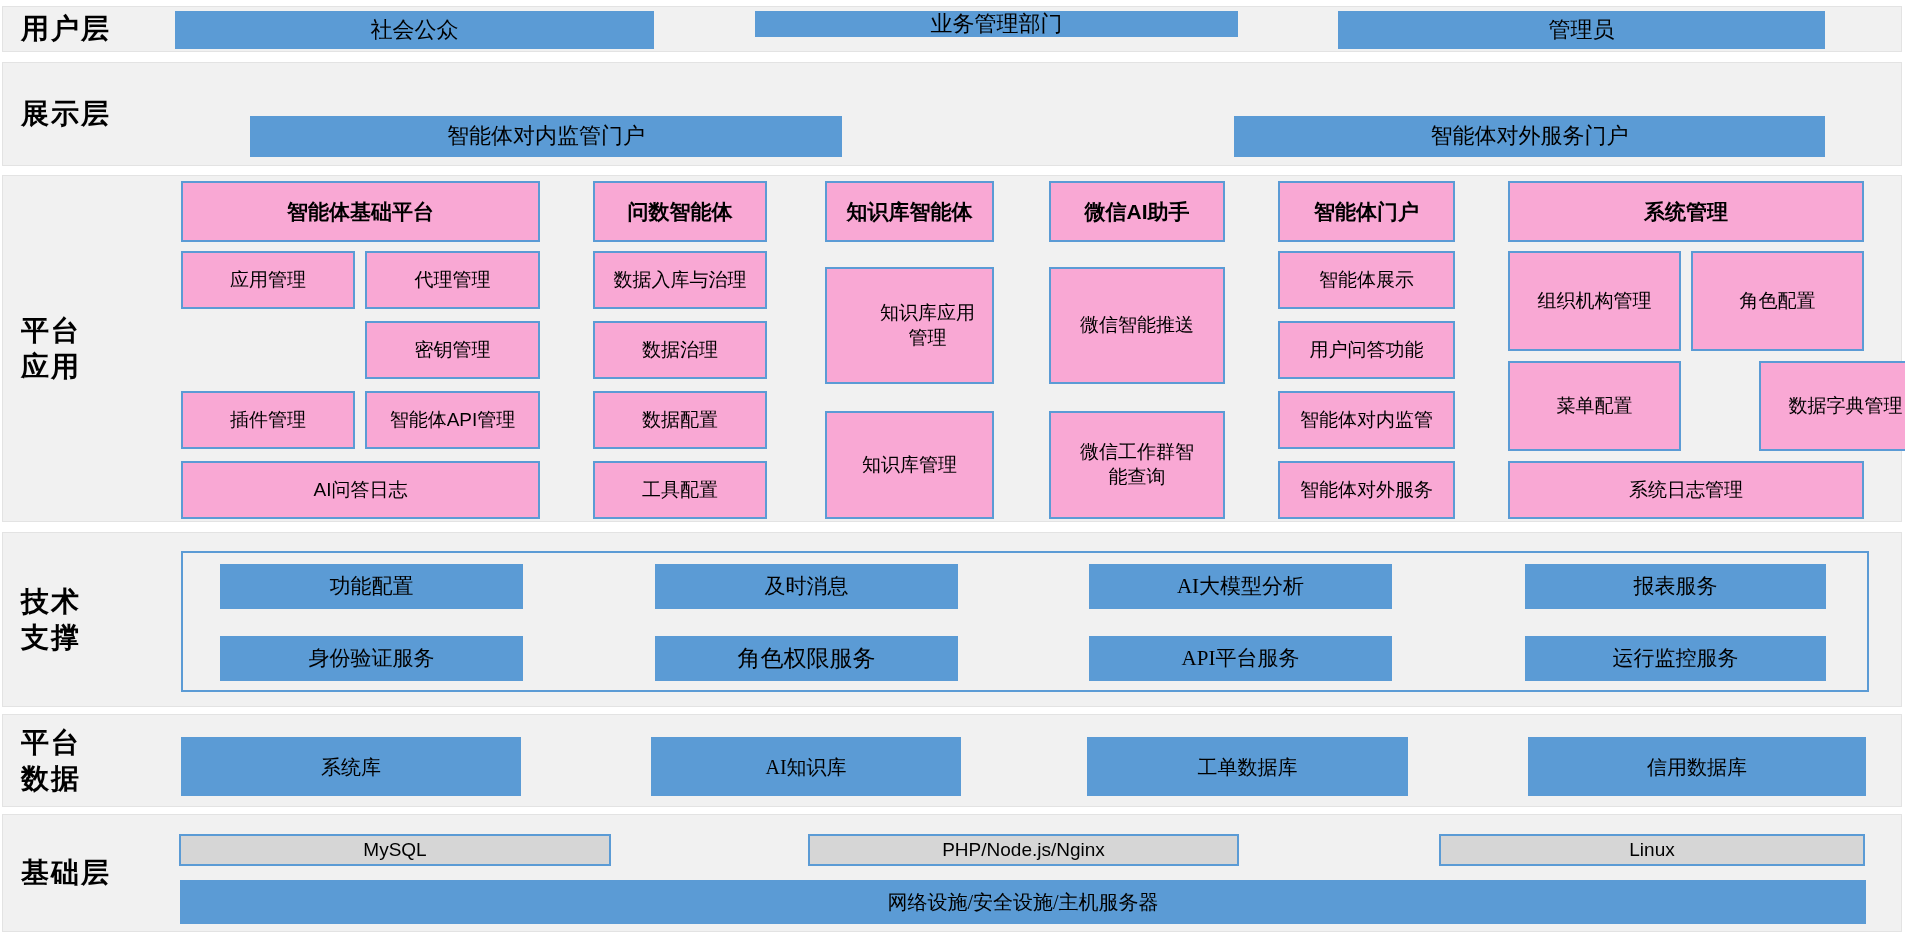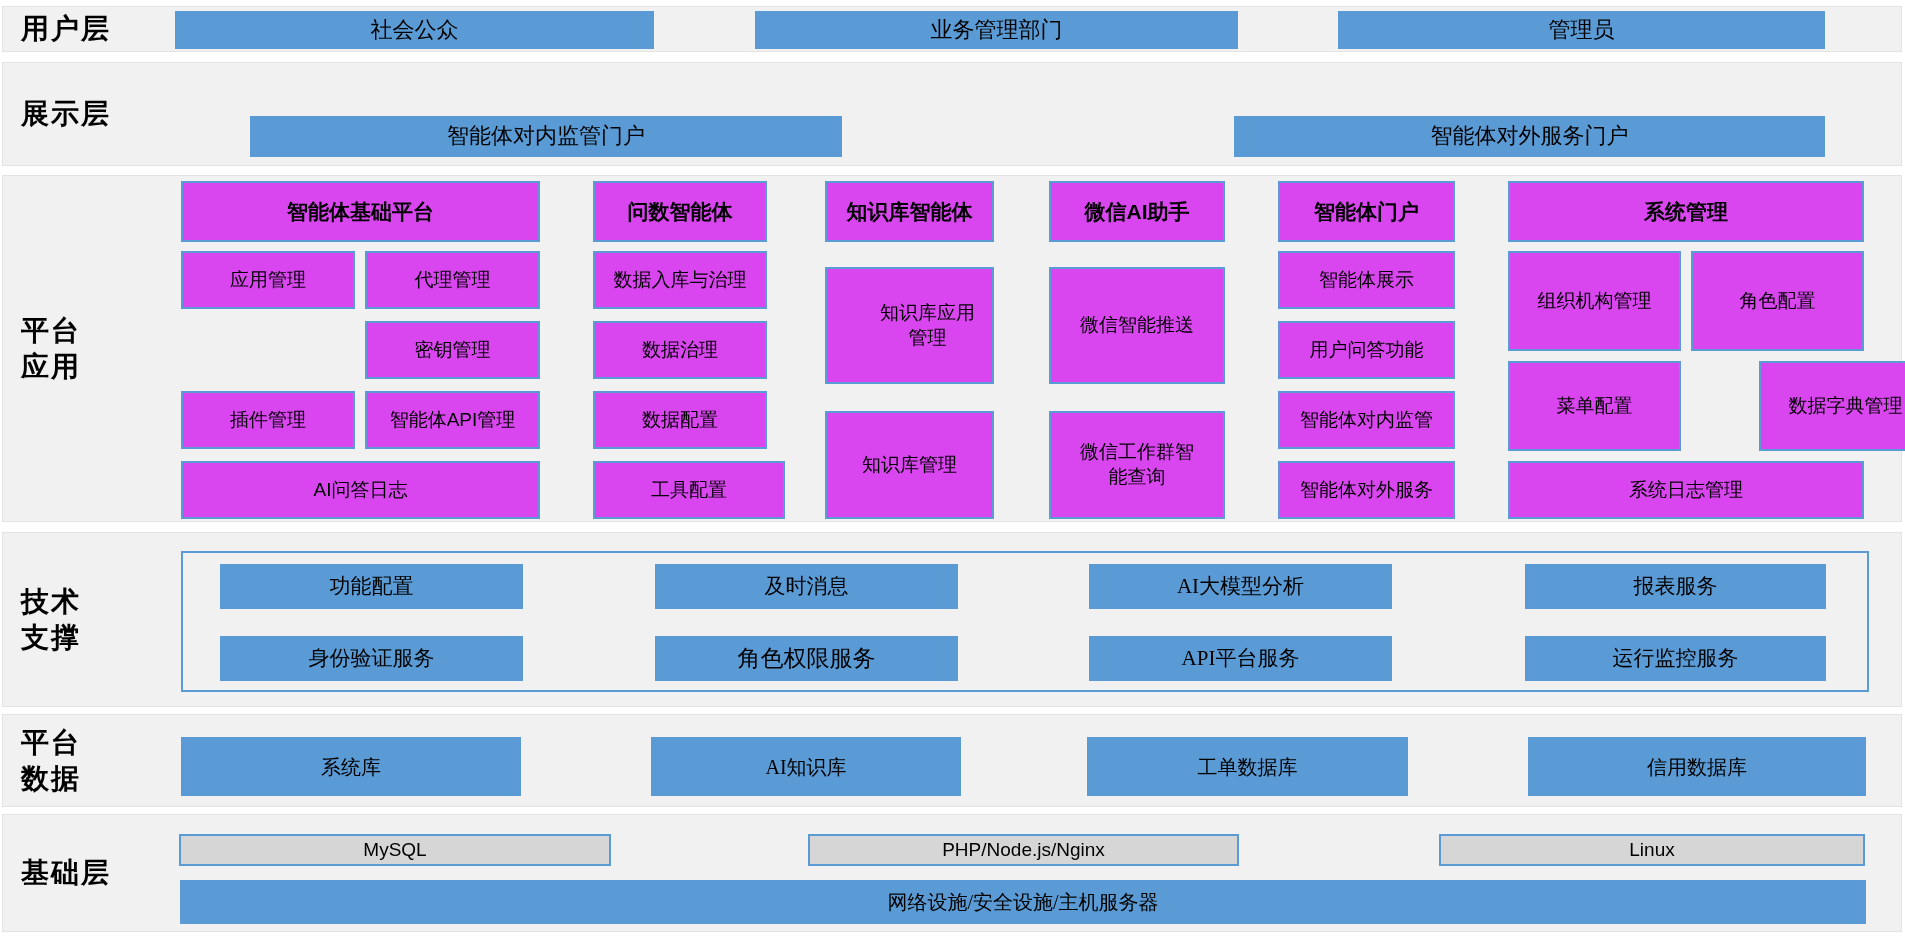--- a/index.html
+++ b/index.html
@@ -15,38 +15,38 @@
     position:absolute;left:18px;top:50%;transform:translateY(-50%);
     font-weight:bold;font-size:28px;line-height:1.3;letter-spacing:2px;
     white-space:pre-line;color:#000;
   }
   .blue{
     position:absolute;background:#5b9bd5;box-sizing:border-box;
     display:flex;align-items:center;justify-content:center;
     text-align:center;font-size:22px;line-height:1.2;color:#000;font-family:Liberation Serif, serif;
   }
   .gray{
-    position:absolute;background:#d946ef;border:2px solid #5b9bd5;box-sizing:border-box;
+    position:absolute;background:#f9a8d4;border:2px solid #5b9bd5;box-sizing:border-box;
     display:flex;align-items:center;justify-content:center;
     text-align:center;font-size:19px;line-height:1.3;color:#000;padding:0 8px;
   }
   .hdr{font-weight:bold;font-size:21px;}
   .frame{
     position:absolute;border:2px solid #5b9bd5;box-sizing:border-box;background:transparent;
   }
 </style>
 </head>
 <body>
 
 <div class="page">
 
   <section class="band" style="top:6px;height:46px;">
     <div class="rlabel">用户层</div>
     <div class="blue" style="left:172px;top:4px;width:479px;height:38px;">社会公众</div>
-    <div class="blue" style="left:752px;top:4px;width:483px;height:38px;">业务管理部门</div>
+    <div class="blue" style="left:752px;top:4px;width:483px;height:26px;">业务管理部门</div>
     <div class="blue" style="left:1335px;top:4px;width:487px;height:38px;">管理员</div>
   </section>
 
   <section class="band" style="top:62px;height:104px;">
     <div class="rlabel">展示层</div>
     <div class="blue" style="left:247px;top:53px;width:592px;height:41px;">智能体对内监管门户</div>
     <div class="blue" style="left:1231px;top:53px;width:591px;height:41px;">智能体对外服务门户</div>
   </section>
 
   <section class="band" style="top:175px;height:347px;">
@@ -58,21 +58,21 @@
     <div class="gray" style="left:362px;top:75px;width:175px;height:58px;">代理管理</div>
     <div class="gray" style="left:362px;top:145px;width:175px;height:58px;">密钥管理</div>
     <div class="gray" style="left:178px;top:215px;width:174px;height:58px;">插件管理</div>
     <div class="gray" style="left:362px;top:215px;width:175px;height:58px;">智能体API管理</div>
     <div class="gray" style="left:178px;top:285px;width:359px;height:58px;">AI问答日志</div>
 
     <div class="gray hdr" style="left:590px;top:5px;width:174px;height:61px;">问数智能体</div>
     <div class="gray" style="left:590px;top:75px;width:174px;height:58px;">数据入库与治理</div>
     <div class="gray" style="left:590px;top:145px;width:174px;height:58px;">数据治理</div>
     <div class="gray" style="left:590px;top:215px;width:174px;height:58px;">数据配置</div>
-    <div class="gray" style="left:590px;top:285px;width:192px;height:58px;">工具配置</div>
+    <div class="gray" style="left:590px;top:285px;width:174px;height:58px;">工具配置</div>
 
     <div class="gray hdr" style="left:822px;top:5px;width:169px;height:61px;">知识库智能体</div>
     <div class="gray" style="left:822px;top:91px;width:169px;height:117px;padding-left:44px;">知识库应用管理</div>
     <div class="gray" style="left:822px;top:235px;width:169px;height:108px;">知识库管理</div>
 
     <div class="gray hdr" style="left:1046px;top:5px;width:176px;height:61px;">微信AI助手</div>
     <div class="gray" style="left:1046px;top:91px;width:176px;height:117px;">微信智能推送</div>
     <div class="gray" style="left:1046px;top:235px;width:176px;height:108px;padding:0 20px;">微信工作群智能查询</div>
 
     <div class="gray hdr" style="left:1275px;top:5px;width:177px;height:61px;">智能体门户</div>

